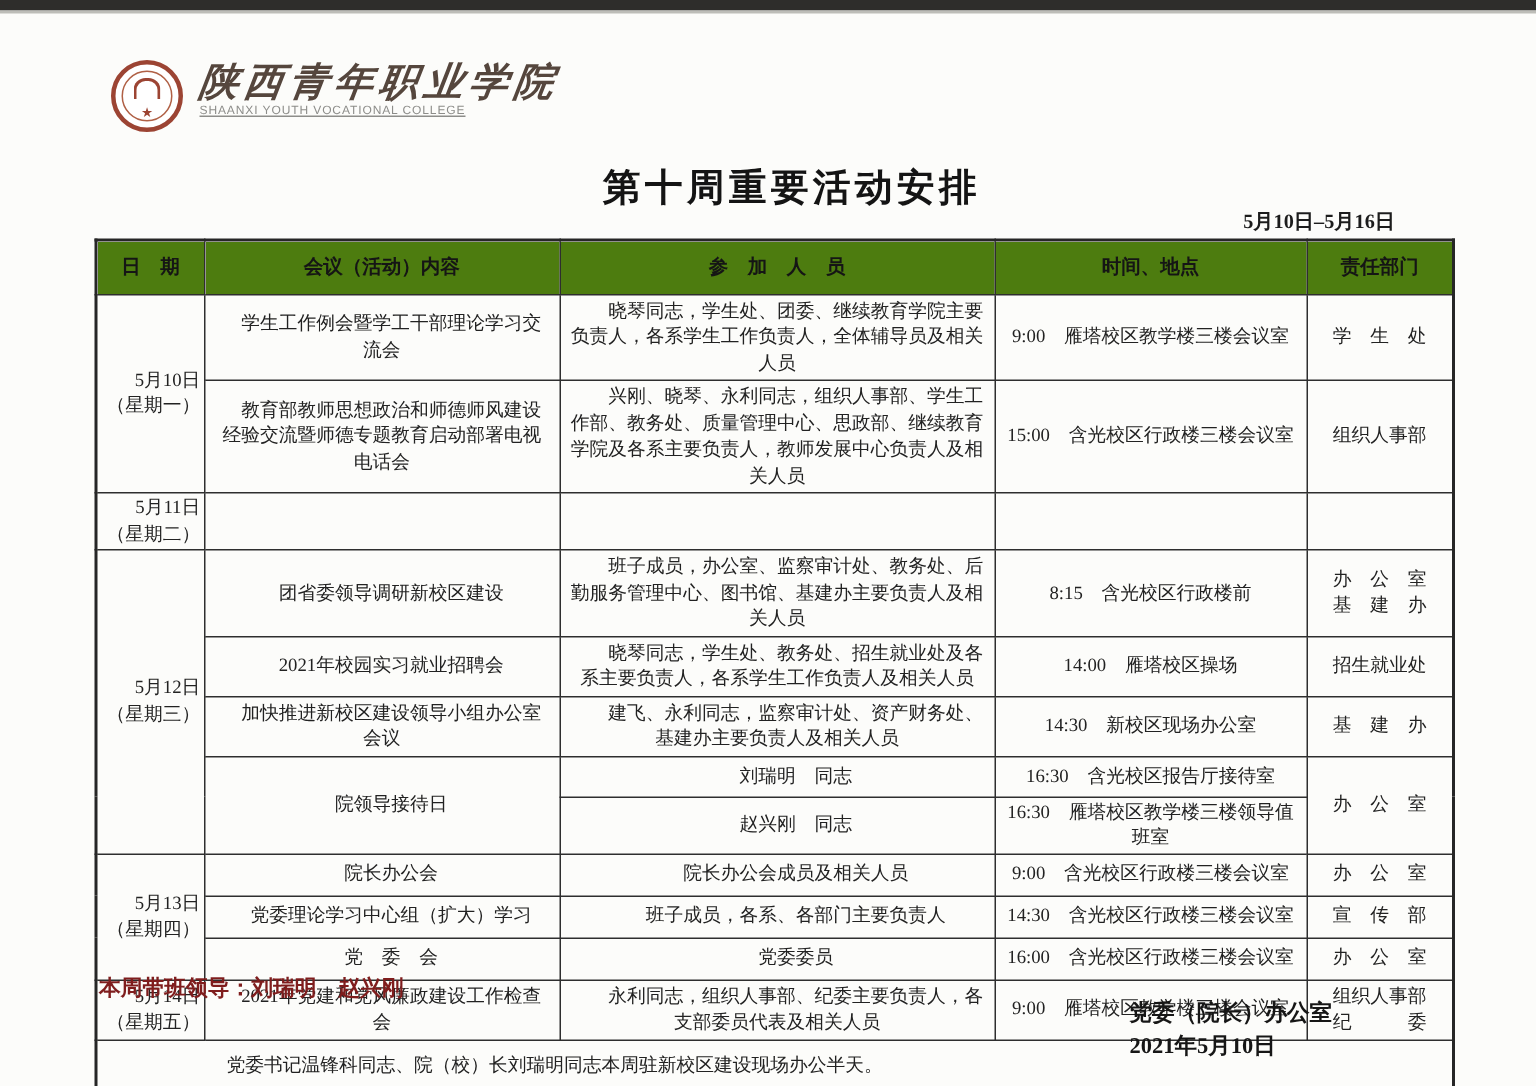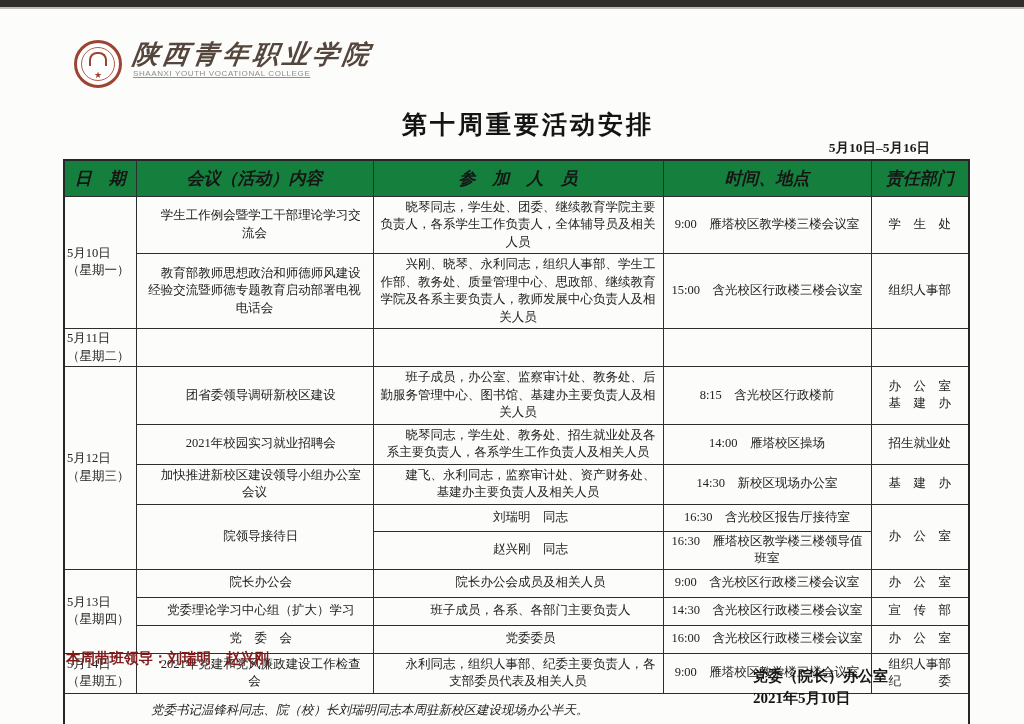--- a/index.html
+++ b/index.html
@@ -27,29 +27,29 @@
   .semester{position:absolute;top:87px;left:66px;font-weight:bold;font-size:14px;color:#252525;}
   .doc-title{position:absolute;top:108px;left:0;width:100%;text-align:center;font-weight:bold;font-size:25px;letter-spacing:3px;color:#141414;transform:translateX(16px);}
   .date-range{position:absolute;top:139px;right:94px;font-weight:bold;font-size:13.5px;color:#1c1c1c;text-align:center;}
 
   
   .table-wrap{position:absolute;top:159px;left:63px;width:905px;}
   table.sched{border-collapse:collapse;width:100%;table-layout:fixed;border:2px solid #262626;}
   table.sched th,table.sched td{border:1px solid #2e2e2e;vertical-align:middle;overflow:hidden;}
   table.sched th{
     font-family:"Liberation Sans","DejaVu Sans",sans-serif;
-    font-weight:bold;font-size:17px;color:#151515;padding:2px 4px;background:#15803d;font-style:italic;
+    font-weight:bold;font-size:13px;color:#151515;padding:2px 4px;background:#4d7c0f;
   }
   table.sched td{font-size:12.5px;line-height:1.4;color:#222;white-space:pre-line;}
-  .c-date{text-align:left;font-size:13px;padding:1px 2px;}
+  .c-date{text-align:right;font-size:13px;padding:1px 2px;}
   .c-content{text-align:center;text-indent:1em;padding:2px 7px;}
   .c-part{text-align:center;text-indent:2em;padding:2px 7px;}
   .c-time{text-align:center;padding:1px 4px;}
   .c-dept{text-align:center;padding:1px 2px;border-radius:16px;}
-  .c-note{text-align:left;padding:6px 6px 3px 86px;font-size:14.5px;white-space:normal;font-style:italic;}
+  .c-note{text-align:left;padding:6px 6px 3px 86px;font-size:14.5px;white-space:normal;}
   .h36{height:36px}.h40{height:40px}.h50{height:50px}.h28{height:28px}
   .h42{height:42px}.h27{height:27px}.h32{height:32px}
 
   
   .footer-left{position:absolute;top:649px;left:66px;font-weight:bold;font-size:14.5px;color:#7f1d1d;
     font-family:"Liberation Sans","DejaVu Sans",sans-serif;}
   .footer-right{position:absolute;top:666px;left:753px;width:150px;text-align:left;font-weight:bold;
     font-size:15px;line-height:1.45;color:#161616;}
 </style>
 </head>

